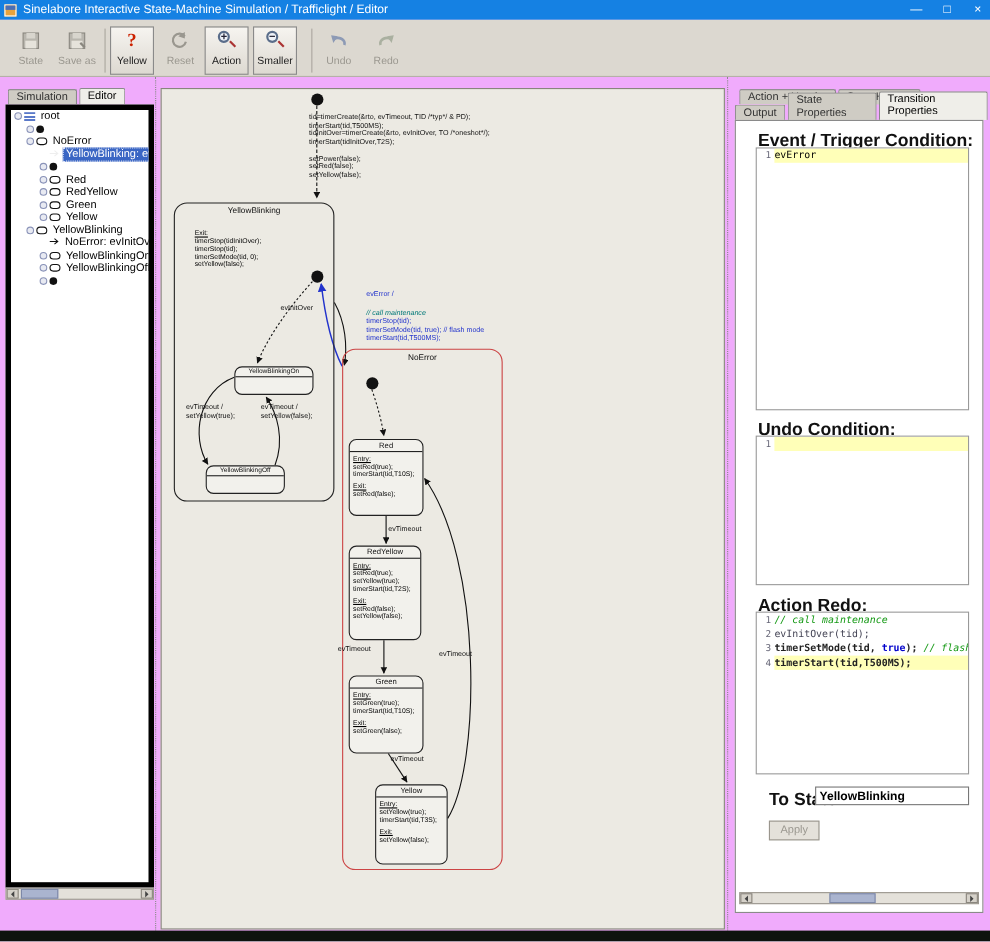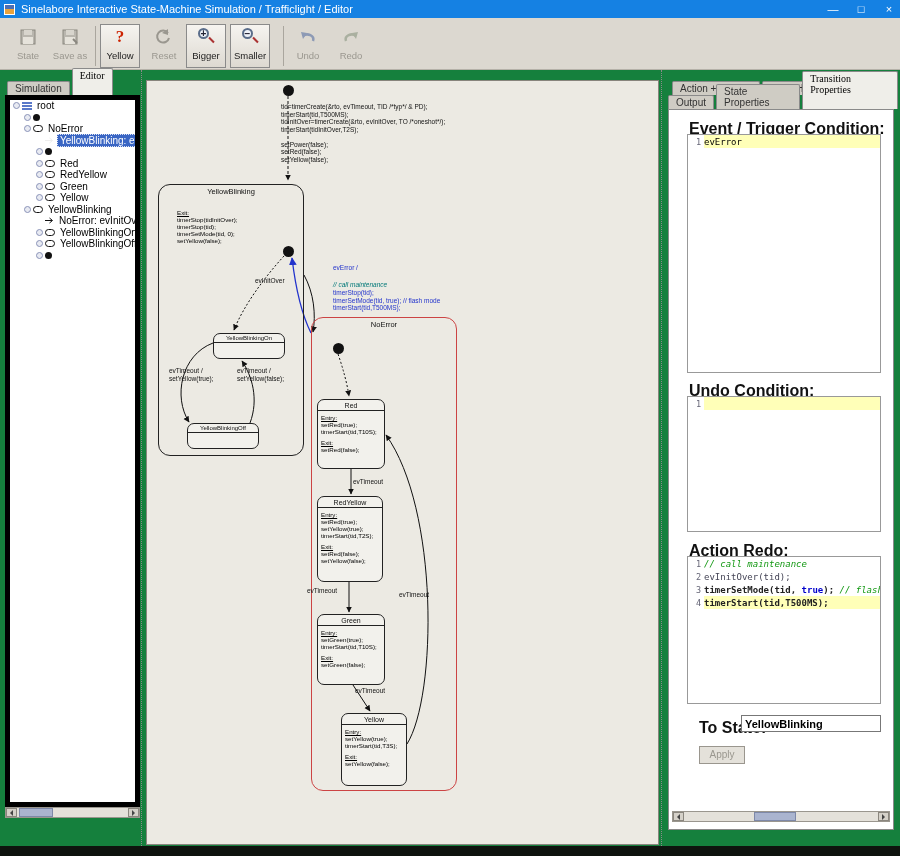--- a/index.html
+++ b/index.html
@@ -1,17 +1,17 @@
 <!DOCTYPE html>
 <html><head>
 <meta charset="utf-8">
 <style>
   * { margin:0; padding:0; box-sizing:border-box; }
   html,body { width:900px; height:856px; overflow:hidden; font-family:"Liberation Sans",sans-serif; }
-  #win { position:relative; width:900px; height:856px; background:#15803d; }
+  #win { position:relative; width:900px; height:856px; background:#f0abfc; }
 
   
   #titlebar { position:absolute; left:0; top:0; width:900px; height:18px; background:#1581e3; color:#fff; display:flex; align-items:center; font-size:11px; }
   #appicon { width:11px; height:11px; margin:0 6px 0 4px; background:#e8a33d; border:1px solid #fff; display:inline-block; }
   #appicon i { display:block; width:100%; height:4px; background:#4a6fb5; }
   .winbtns { position:absolute; right:4px; top:0; height:18px; display:flex; gap:14px; align-items:center; font-size:11px; color:#fff; }
   .winbtns span { cursor:default; width:14px; text-align:center; }
 
   
   #toolbar { position:absolute; left:0; top:18px; width:900px; height:52px; background:#dcd8d0; border-bottom:1px solid #b5b1a8; }
@@ -26,21 +26,21 @@
   .mag { position:relative; width:20px; height:20px; }
   .mag .lens { position:absolute; left:2px; top:1px; width:11px; height:11px; border:2px solid #5a6d8a; border-radius:50%; background:#eef2f8; font-size:10px; font-weight:bold; color:#223; text-align:center; line-height:8px; }
   .mag .handle { position:absolute; left:12px; top:12px; width:7px; height:2px; background:#a33; transform:rotate(45deg); }
 
   
   .vdiv { position:absolute; top:70px; height:776px; width:4px; border-left:1px dotted #8a8a8a; }
 
   
   .tabrow { position:absolute; display:flex; align-items:flex-end; height:15px; font-size:10px; }
   .tab { border:1px solid #8a8a8a; border-bottom:none; background:#cfccc4; padding:1px 7px 1px 7px; margin-right:2px; color:#333; border-radius:2px 2px 0 0; }
-  .tab.active { background:#efeee9; color:#000; padding-bottom:14px;font-family:Liberation Serif, serif; }
+  .tab.active { background:#efeee9; color:#000; padding-bottom:2px; }
   #tree { position:absolute; left:5px; top:95px; width:135px; height:712px; background:#fff; border:5px solid #000000; overflow:hidden; font-size:10px; }
   .trow { height:11.5px; display:flex; align-items:center; white-space:nowrap; }
   .knob { width:7px; height:7px; border:1px solid #8a93b8; border-radius:50%; background:#e8eaf2; margin-right:2px; flex:none; }
   .noknob { width:9px; flex:none; }
   .ic-root { width:10px; height:8px; background:linear-gradient(#5a79c9 0 2px,#fff 2px 3px,#5a79c9 3px 5px,#fff 5px 6px,#5a79c9 6px 8px); margin-right:3px; flex:none; }
   .ic-dot { width:7px; height:7px; border-radius:50%; background:#111; margin-right:3px; flex:none; }
   .ic-state { width:10px; height:7px; border:1px solid #111; border-radius:4px; background:#fff; margin-right:3px; flex:none; }
   .ic-trans { margin-right:3px; flex:none; }
   .tlbl { padding:0 2px; }
   .trow.selected .tlbl { background:#3a66c4; color:#fff; border:1px dotted #dbe2f5; }
@@ -141,21 +141,21 @@
       </span>
       <span class="tlabel">Reset</span>
     </div>
     <div class="tbtn raised" style="left:186px">
       <span class="ticon">
         <span class="mag">
             <span class="lens">+</span>
             <span class="handle"></span>
           </span>
       </span>
-      <span class="tlabel">Bigger</span>
+      <span class="tlabel">Action</span>
     </div>
     <div class="tbtn raised" style="left:230px">
       <span class="ticon">
         <span class="mag">
             <span class="lens">−</span>
             <span class="handle"></span>
           </span>
       </span>
       <span class="tlabel">Smaller</span>
     </div>

